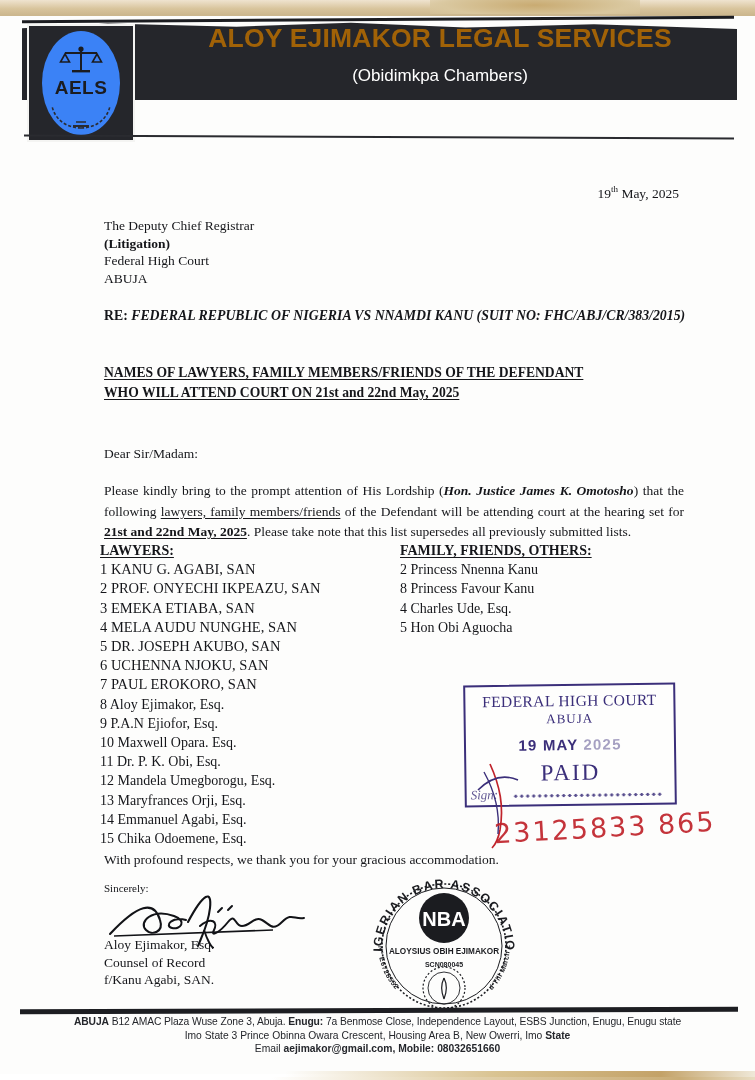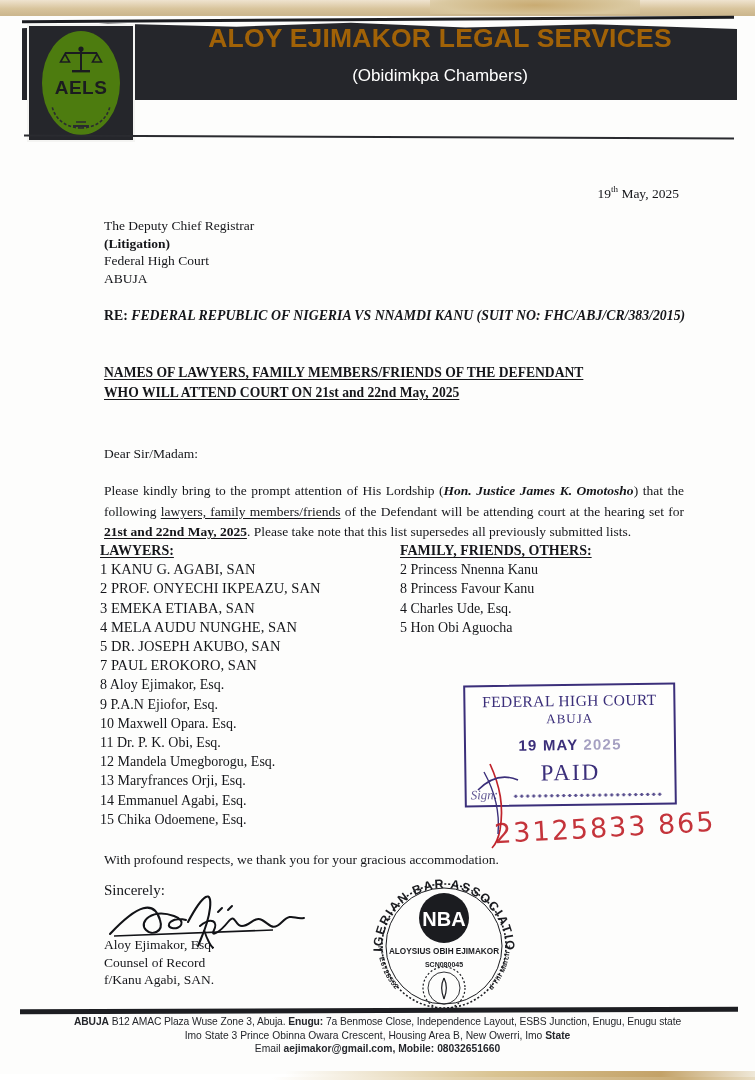--- a/index.html
+++ b/index.html
@@ -88,21 +88,21 @@
     width: 108px; height: 118px;
     background: #25262b;
     border: 2px solid #f4f4f2;
     box-sizing: border-box;
   }
   .lh-logo-oval {
     position: absolute;
     left: 50%; top: 50%;
     transform: translate(-50%, -50%);
     width: 78px; height: 104px;
-    background: #4d7c0f;
+    background: #3b82f6;
     border-radius: 50% / 50%;
     overflow: hidden;
   }
   .lh-scale {
     position: absolute;
     left: 50%; top: 14px;
     transform: translateX(-50%);
     width: 44px; height: 30px;
   }
   .lh-aels {
@@ -227,21 +227,21 @@
 
   .closing {
     position: absolute;
     left: 104px; top: 845px;
     font-size: 13.5px;
     margin-top: 7px;
   }
   .sincerely {
     position: absolute;
     left: 104px; top: 882px;
-    font-size: 15px;
+    font-size: 11px;
   }
   .sigblock {
     position: absolute;
     left: 104px; top: 936px;
     font-size: 13.5px;
     line-height: 17.5px;
   }
 
   .signature-ink {
     position: absolute;
@@ -411,20 +411,21 @@
     <div class="para" style="top:481px;"><span>Please kindly bring to the prompt attention of His Lordship (</span><span class="bi">Hon. Justice James K. Omotosho</span><span>) that the following </span><span class="u">lawyers, family members/friends</span><span> of the Defendant will be attending court at the hearing set for </span><span class="bu">21st and 22nd May, 2025</span><span>. Please take note that this list supersedes all previously submitted lists.</span></div>
 
     <div class="col col-left">
       <h4>LAWYERS:</h4>
       <ul>
         <li class="caps">1 KANU G. AGABI, SAN</li>
         <li class="caps">2 PROF. ONYECHI IKPEAZU, SAN</li>
         <li class="caps">3 EMEKA ETIABA, SAN</li>
         <li class="caps">4 MELA AUDU NUNGHE, SAN</li>
         <li class="caps">5 DR. JOSEPH AKUBO, SAN</li>
+        <li class="caps">6 UCHENNA NJOKU, SAN</li>
         <li class="caps">7 PAUL EROKORO, SAN</li>
         <li>8 Aloy Ejimakor, Esq.</li>
         <li>9 P.A.N Ejiofor, Esq.</li>
         <li>10 Maxwell Opara. Esq.</li>
         <li>11 Dr. P. K. Obi, Esq.</li>
         <li>12 Mandela Umegborogu, Esq.</li>
         <li>13 Maryfrances Orji, Esq.</li>
         <li>14 Emmanuel Agabi, Esq.</li>
         <li>15 Chika Odoemene, Esq.</li>
       </ul>

